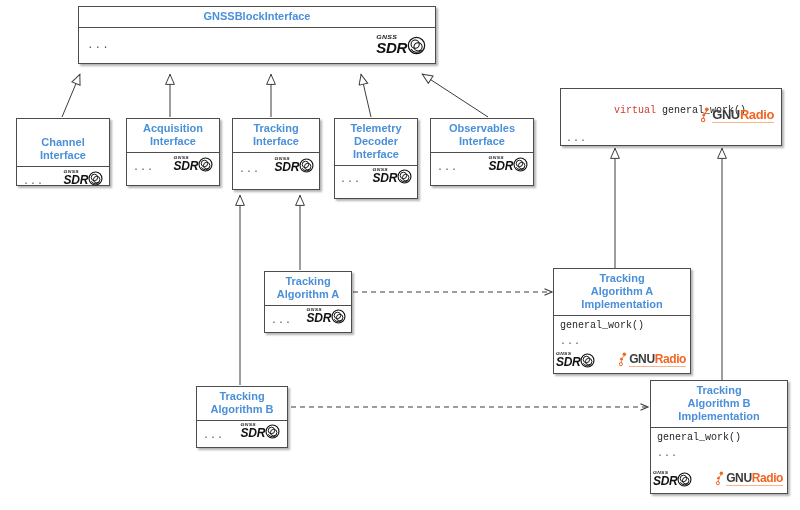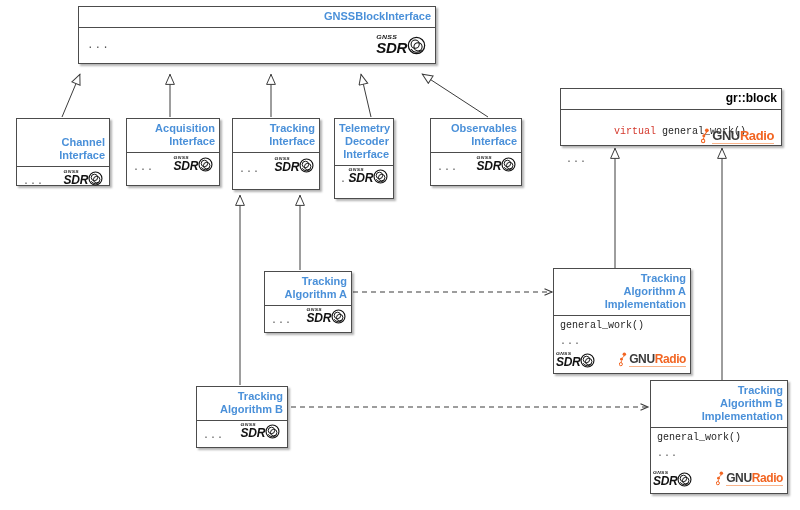--- a/index.html
+++ b/index.html
@@ -31,21 +31,21 @@
   .uml {
     position: absolute;
     background: #ffffff;
     border: 1px solid #4c4c4c;
     box-sizing: border-box;
     box-shadow: 2px 2px 2px rgba(0,0,0,0.30);
     display: flex;
     flex-direction: column;
   }
   .uml .title {
-    text-align: right;
+    text-align: center;
     color: #4a90d9;
     font-weight: bold;
     font-size: 11px;
     line-height: 13px;
     padding: 3px 4px 4px 4px;
     border-bottom: 1px solid #4c4c4c;
     box-sizing: border-box;
   }
   .uml .title.plain {
     color: #000000;
@@ -254,21 +254,21 @@
             <circle cx="10" cy="10" r="8.6" fill="none" stroke="#111" stroke-width="1.5"></circle>
             <circle cx="8.6" cy="8.6" r="4.3" fill="none" stroke="#111" stroke-width="1.3"></circle>
             <circle cx="11.6" cy="11.4" r="4.3" fill="none" stroke="#111" stroke-width="1.3"></circle>
             <path d="M4.2,13.6 A7,7 0 0 0 15.4,14.8" fill="none" stroke="#111" stroke-width="1.3"></path>
           </svg>
         </div>
       </div>
     </div>
   </div>
 
-  <div class="uml" style="left:334px; top:118px; width:60px; height:81px;">
+  <div class="uml" style="left:334px; top:118px; width:84px; height:81px;">
     <div class="title" style="white-space:pre-line;">Telemetry
 Decoder
 Interface</div>
     <div class="body">
       <div class="dots" style="position:absolute; left:5px; top:8px; font-size:10px;">...</div>
       <div class="logo-row" style="right:5px; top:1px;">
         <div class="gnsssdr">
           <div class="stack">
             <span class="gnss" style="font-size:5px;">GNSS</span>
             <span class="sdr" style="font-size:12px;">SDR</span>
@@ -277,21 +277,21 @@
             <circle cx="10" cy="10" r="8.6" fill="none" stroke="#111" stroke-width="1.5"></circle>
             <circle cx="8.6" cy="8.6" r="4.3" fill="none" stroke="#111" stroke-width="1.3"></circle>
             <circle cx="11.6" cy="11.4" r="4.3" fill="none" stroke="#111" stroke-width="1.3"></circle>
             <path d="M4.2,13.6 A7,7 0 0 0 15.4,14.8" fill="none" stroke="#111" stroke-width="1.3"></path>
           </svg>
         </div>
       </div>
     </div>
   </div>
 
-  <div class="uml" style="left:430px; top:118px; width:92px; height:68px;">
+  <div class="uml" style="left:430px; top:118px; width:104px; height:68px;">
     <div class="title" style="white-space:pre-line;">Observables
 Interface</div>
     <div class="body">
       <div class="dots" style="position:absolute; left:6px; top:9px; font-size:10px;">...</div>
       <div class="logo-row" style="right:5px; top:2px;">
         <div class="gnsssdr">
           <div class="stack">
             <span class="gnss" style="font-size:5px;">GNSS</span>
             <span class="sdr" style="font-size:12px;">SDR</span>
           </div>
@@ -300,21 +300,20 @@
             <circle cx="8.6" cy="8.6" r="4.3" fill="none" stroke="#111" stroke-width="1.3"></circle>
             <circle cx="11.6" cy="11.4" r="4.3" fill="none" stroke="#111" stroke-width="1.3"></circle>
             <path d="M4.2,13.6 A7,7 0 0 0 15.4,14.8" fill="none" stroke="#111" stroke-width="1.3"></path>
           </svg>
         </div>
       </div>
     </div>
   </div>
 
   <div class="uml" style="left:560px; top:88px; width:222px; height:58px;">
-    <div class="title plain">gr::block</div>
     <div class="body" style="padding:2px 5px;">
       <div class="code">
         <span class="kw">virtual</span><span> general_work()</span>
       </div>
       <div class="dots" style="margin-top:3px; font-size:10px;">...</div>
       <div class="logo-row" style="right:7px; top:18px;">
         <div class="gnuradio">
           <svg width="11" height="16" viewBox="0 0 12 18">
             <circle cx="6.4" cy="2.6" r="2.1" fill="#f26522"></circle>
             <circle cx="3.0" cy="8.6" r="1.7" fill="#f26522"></circle>

